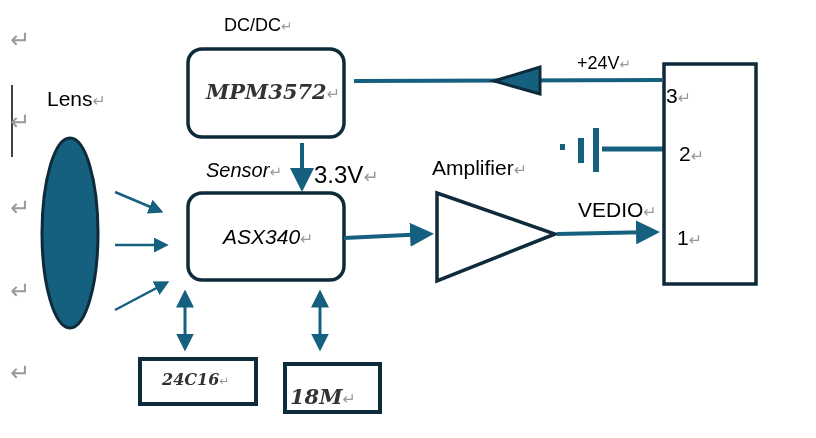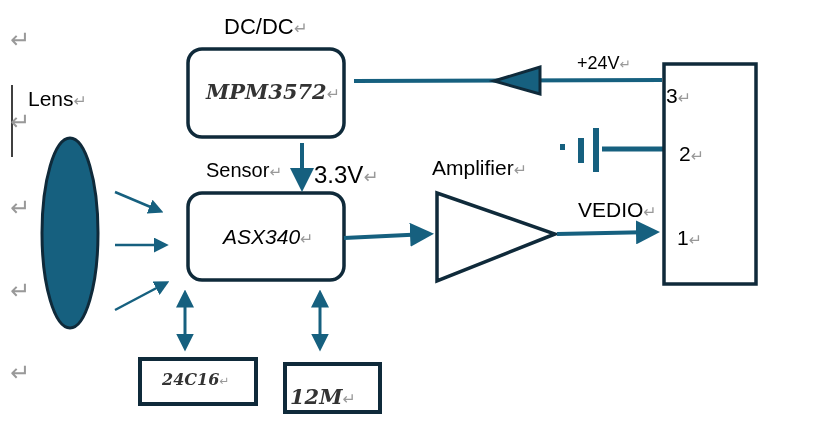--- a/index.html
+++ b/index.html
@@ -63,33 +63,33 @@
   <rect x="140" y="359" width="116" height="45" fill="#fff" stroke="#0F2A3A" stroke-width="4"></rect>
   <rect x="285" y="364" width="95" height="48" fill="#fff" stroke="#0F2A3A" stroke-width="4"></rect>
 </svg>
 
 <span class="pmark" style="left:10px;top:28px;">↵</span>
 <span class="pmark" style="left:10px;top:110px;">↵</span>
 <span class="pmark" style="left:10px;top:196px;">↵</span>
 <span class="pmark" style="left:10px;top:279px;">↵</span>
 <span class="pmark" style="left:10px;top:361px;">↵</span>
 
-<div class="lbl sans" style="left:28px;top:88px;font-size:21px;">
+<div class="lbl sans" style="left:47px;top:88px;font-size:21px;">
   <span>Lens</span><span class="pm">↵</span>
 </div>
 
-<div class="lbl sans" style="left:224px;top:16px;font-size:22px;">
+<div class="lbl sans" style="left:224px;top:16px;font-size:18px;">
   <span>DC/DC</span><span class="pm">↵</span>
 </div>
 
 <div class="lbl serif" style="left:206px;top:81px;font-size:21px;">
   <span>MPM3572</span><span class="pm">↵</span>
 </div>
 
-<div class="lbl sans" style="left:206px;top:160px;font-size:20px;">
+<div class="lbl sans" style="left:206px;top:160px;font-size:20px;font-style:italic;">
   <span>Sensor</span><span class="pm">↵</span>
 </div>
 
 <div class="lbl sans" style="left:314px;top:163px;font-size:24px;">
   <span>3.3V</span><span class="pm">↵</span>
 </div>
 
 <div class="lbl sans" style="left:223px;top:226px;font-size:21px;font-style:italic;">
   <span>ASX340</span><span class="pm">↵</span>
 </div>
@@ -116,14 +116,14 @@
 
 <div class="lbl sans" style="left:677px;top:227px;font-size:21px;">
   <span>1</span><span class="pm">↵</span>
 </div>
 
 <div class="lbl serif" style="left:162px;top:372px;font-size:16px;">
   <span>24C16</span><span class="pm">↵</span>
 </div>
 
 <div class="lbl serif" style="left:290px;top:386px;font-size:21px;">
-  <span>12M</span><span class="pm">↵</span>
+  <span>18M</span><span class="pm">↵</span>
 </div>
 
 </body></html>

